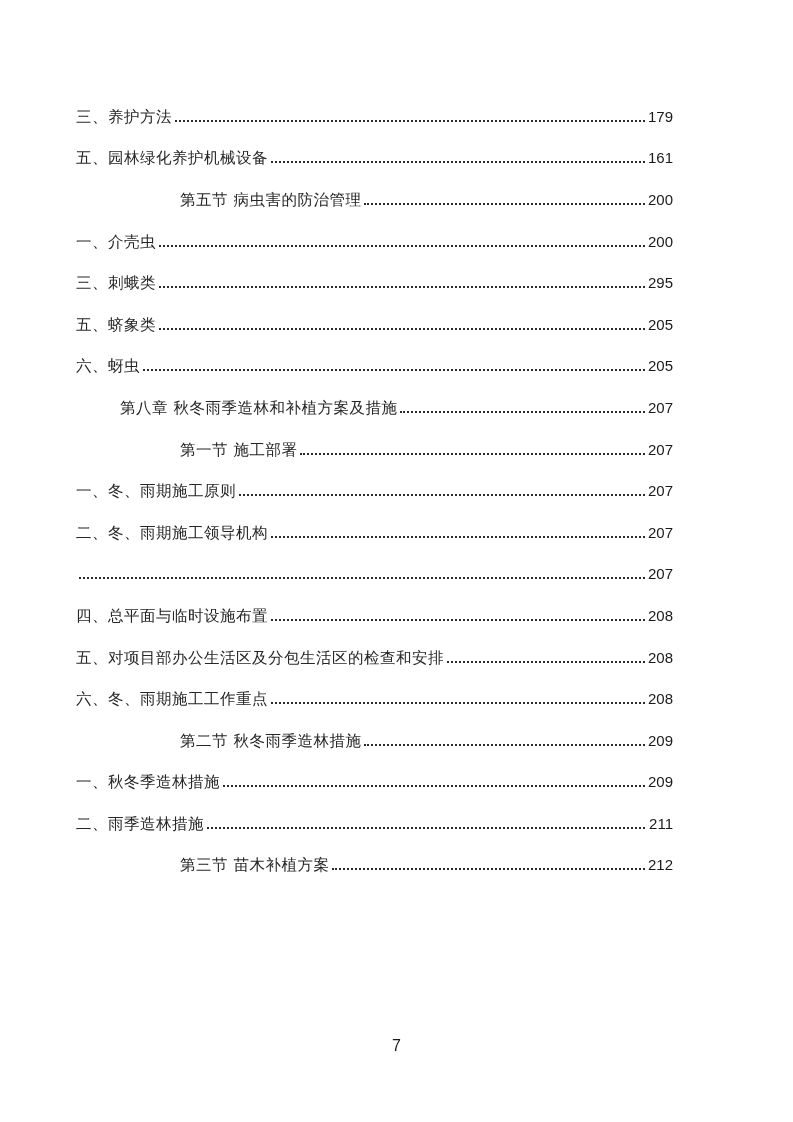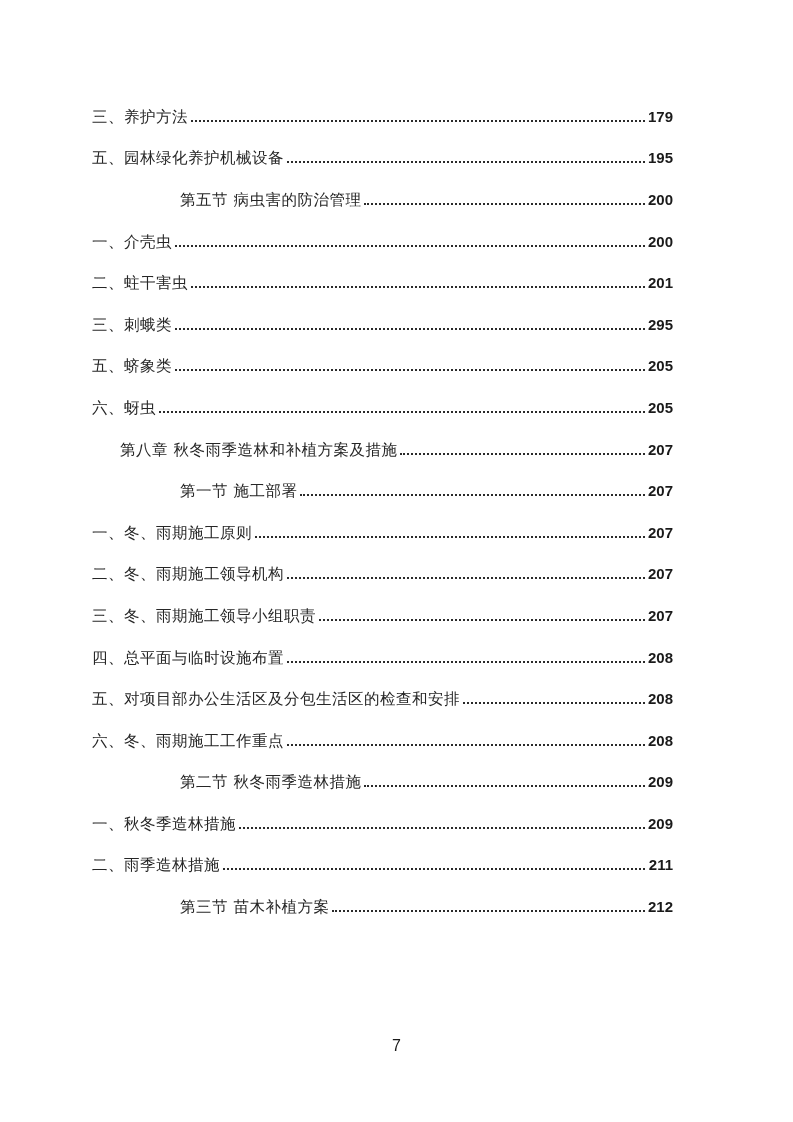--- a/index.html
+++ b/index.html
@@ -34,21 +34,21 @@
       display: flex;
       align-items: center;
       box-sizing: border-box;
       padding-right: 120px;
       font-size: 15.5px;
       line-height: 20px;
       white-space: nowrap;
     }
     .toc-row.level-1 { padding-left: 120px; align-items: center; }
     .toc-row.level-2 { padding-left: 148px; margin-left: 32px; }
-    .toc-row.level-3 { padding-left: 76px; margin-left: 16px; }
+    .toc-row.level-3 { padding-left: 76px; }
     .toc-title {
       flex: 0 0 auto;
       letter-spacing: 0.5px;
       color: #262626;
     }
     .toc-leader {
       flex: 1 1 auto;
       margin: 0 2px 0 3px;
       height: 20px;
       overflow: hidden;
@@ -61,21 +61,20 @@
       bottom: 5px;
       border-bottom: 2px dotted #2a2a2a;
     }
     .toc-page {
       flex: 0 0 auto;
       font-family: "Liberation Sans", "DejaVu Sans", sans-serif;
       font-size: 15px;
       color: #1a1a1a;
       text-align: right;
       min-width: 26px;
-      font-weight: bold;
     }
     .page-number {
       position: absolute;
       left: 0;
       width: 793px;
       top: 1037px;
       text-align: center;
       font-family: "Liberation Sans", "DejaVu Sans", sans-serif;
       font-size: 16px;
       color: #1a1a1a;
@@ -90,40 +89,35 @@
     <div class="toc-row level-3">
       <span class="toc-title">三、养护方法</span>
       <span class="toc-leader"></span>
       <span class="toc-page">179</span>
     </div>
 
 
     <div class="toc-row level-3">
       <span class="toc-title">五、园林绿化养护机械设备</span>
       <span class="toc-leader"></span>
-      <span class="toc-page">195</span>
+      <span class="toc-page">161</span>
     </div>
 
     <div class="toc-row level-2">
       <span class="toc-title">第五节  病虫害的防治管理</span>
       <span class="toc-leader"></span>
       <span class="toc-page">200</span>
     </div>
 
     <div class="toc-row level-3">
       <span class="toc-title">一、介壳虫</span>
       <span class="toc-leader"></span>
       <span class="toc-page">200</span>
     </div>
 
-    <div class="toc-row level-3">
-      <span class="toc-title">二、蛀干害虫</span>
-      <span class="toc-leader"></span>
-      <span class="toc-page">201</span>
-    </div>
 
     <div class="toc-row level-3">
       <span class="toc-title">三、刺蛾类</span>
       <span class="toc-leader"></span>
       <span class="toc-page">295</span>
     </div>
 
 
     <div class="toc-row level-3">
       <span class="toc-title">五、蛴象类</span>
@@ -155,21 +149,20 @@
       <span class="toc-page">207</span>
     </div>
 
     <div class="toc-row level-3">
       <span class="toc-title">二、冬、雨期施工领导机构</span>
       <span class="toc-leader"></span>
       <span class="toc-page">207</span>
     </div>
 
     <div class="toc-row level-3">
-      <span class="toc-title">三、冬、雨期施工领导小组职责</span>
       <span class="toc-leader"></span>
       <span class="toc-page">207</span>
     </div>
 
     <div class="toc-row level-3">
       <span class="toc-title">四、总平面与临时设施布置</span>
       <span class="toc-leader"></span>
       <span class="toc-page">208</span>
     </div>
 

